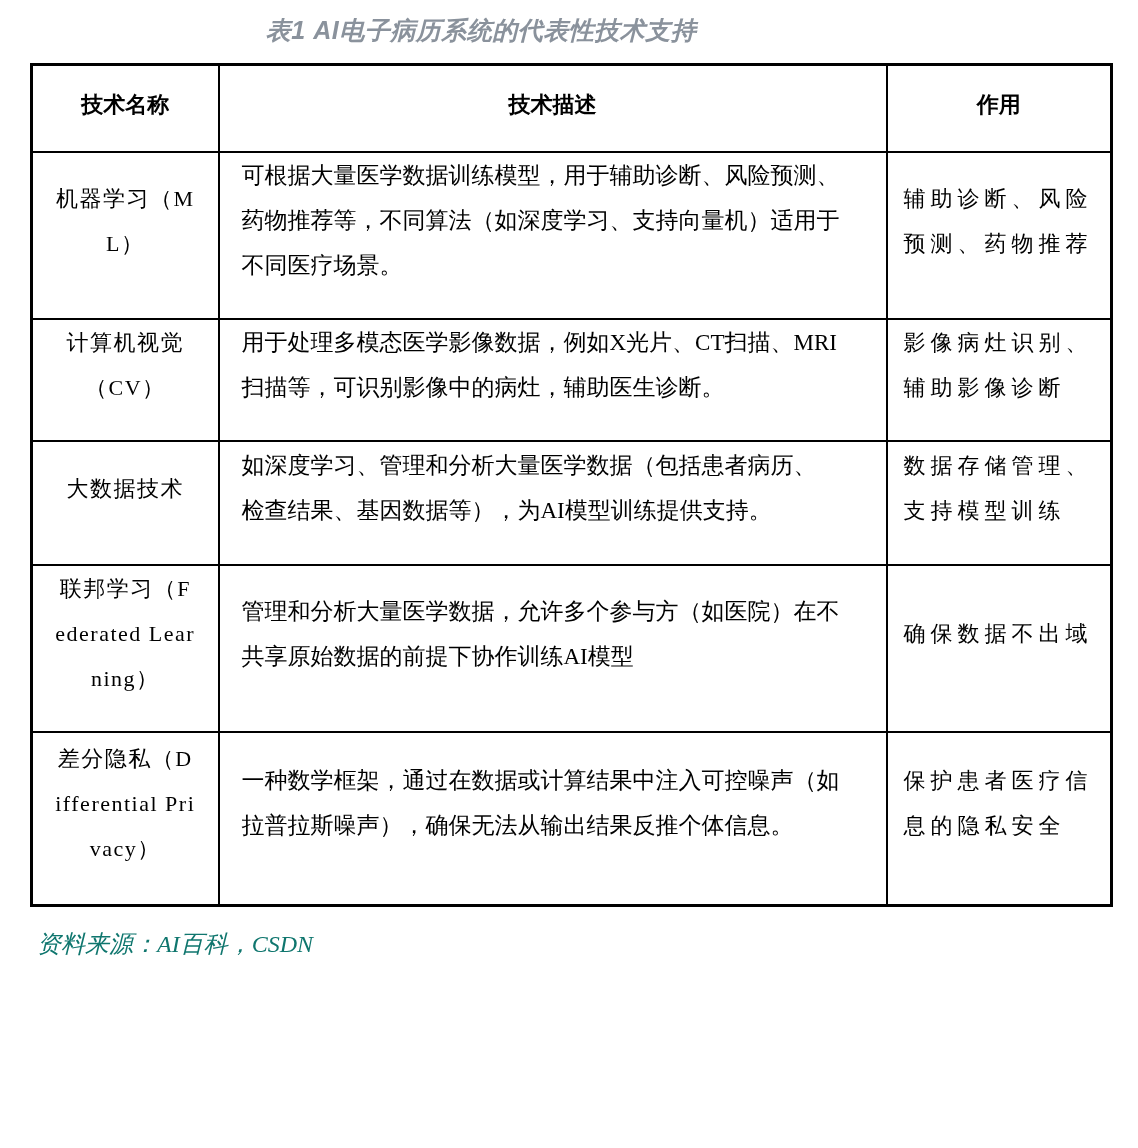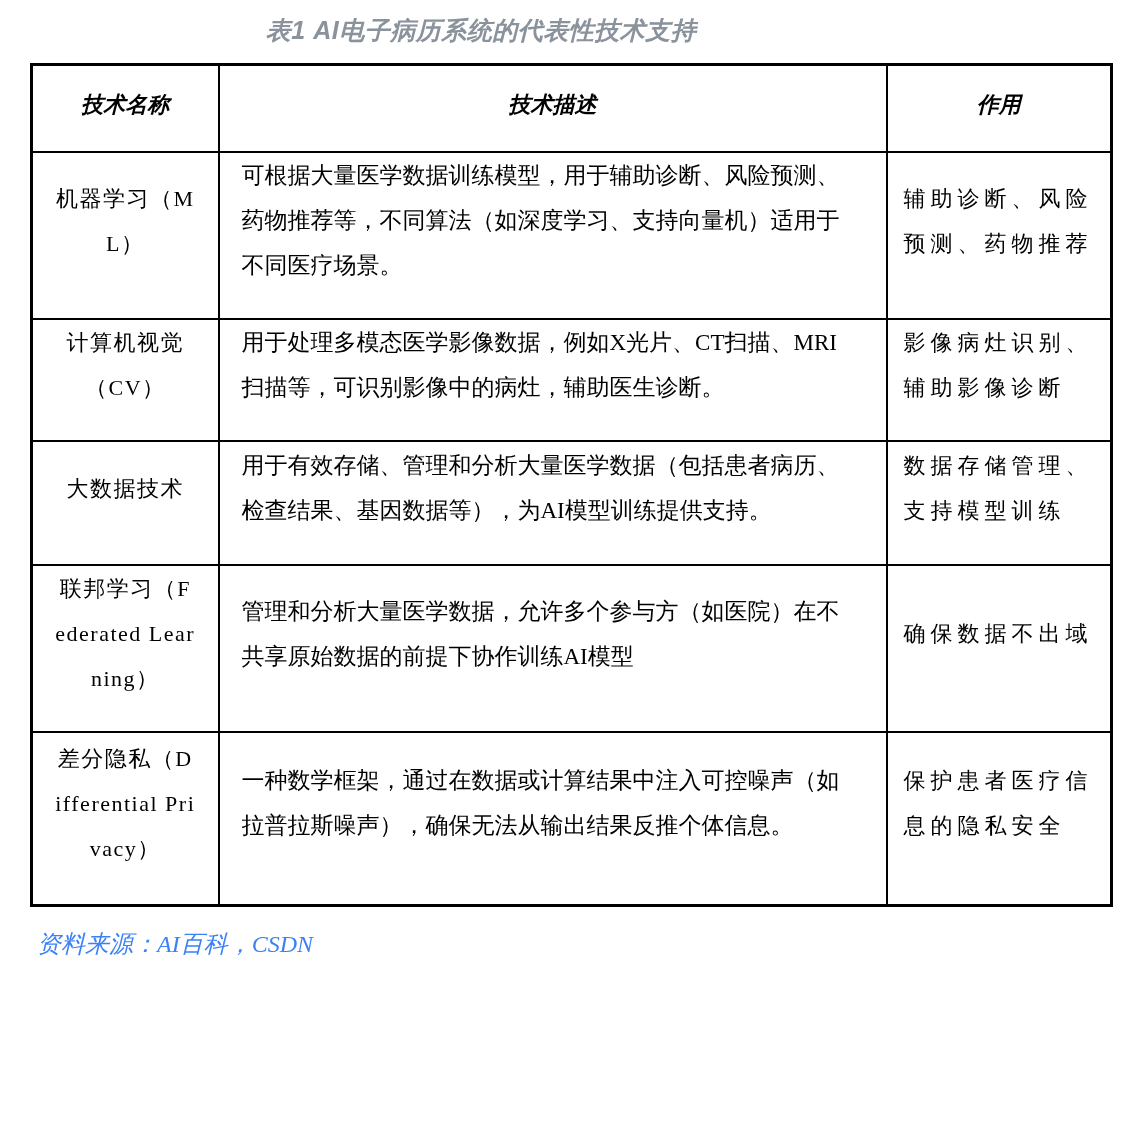--- a/index.html
+++ b/index.html
@@ -34,21 +34,20 @@
     border: 2px solid #000000;
     vertical-align: middle;
     overflow: hidden;
   }
   .tech-table th {
     font-weight: bold;
     font-size: 22px;
     line-height: 45px;
     text-align: center;
     padding: 16px 0 24px 0;
-    font-style: italic;
   }
   .tech-table td {
     font-size: 22px;
     line-height: 45px;
     white-space: pre-line;
     padding: 0 0 30px 0;
   }
   tr.header-row       { height: 85px; }
   tr.row-nlp          { height: 171px; }
   tr.row-ml           { height: 164px; }
@@ -73,21 +72,21 @@
     text-align: left;
     letter-spacing: 5px;
     padding-left: 16px;
     padding-right: 10px;
   }
   .source-note {
     margin: 21px 12px 0 37px;
     font-family: "Liberation Serif", "DejaVu Serif", serif;
     font-style: italic;
     font-size: 24px;
-    color: #3b82f6;
+    color: #0f766e;
   }
 </style>
 </head>
 <body>
 
 <div class="page-title">表1 AI电子病历系统的代表性技术支持</div>
 
 <table class="tech-table">
   <colgroup>
     <col class="c-name">
@@ -114,21 +113,21 @@
     <tr class="row-cv">
       <td class="cell-name">计算机视觉
 （CV）</td>
       <td class="cell-desc">用于处理多模态医学影像数据，例如X光片、CT扫描、MRI
 扫描等，可识别影像中的病灶，辅助医生诊断。</td>
       <td class="cell-role">影像病灶识别、
 辅助影像诊断</td>
     </tr>
     <tr class="row-bigdata">
       <td class="cell-name">大数据技术</td>
-      <td class="cell-desc">用于有效存储、管理和分析大量医学数据（包括患者病历、
+      <td class="cell-desc">如深度学习、管理和分析大量医学数据（包括患者病历、
 检查结果、基因数据等），为AI模型训练提供支持。</td>
       <td class="cell-role">数据存储管理、
 支持模型训练</td>
     </tr>
     <tr class="row-federated">
       <td class="cell-name">联邦学习（F
 ederated Lear
 ning）</td>
       <td class="cell-desc">管理和分析大量医学数据，允许多个参与方（如医院）在不
 共享原始数据的前提下协作训练AI模型</td>

